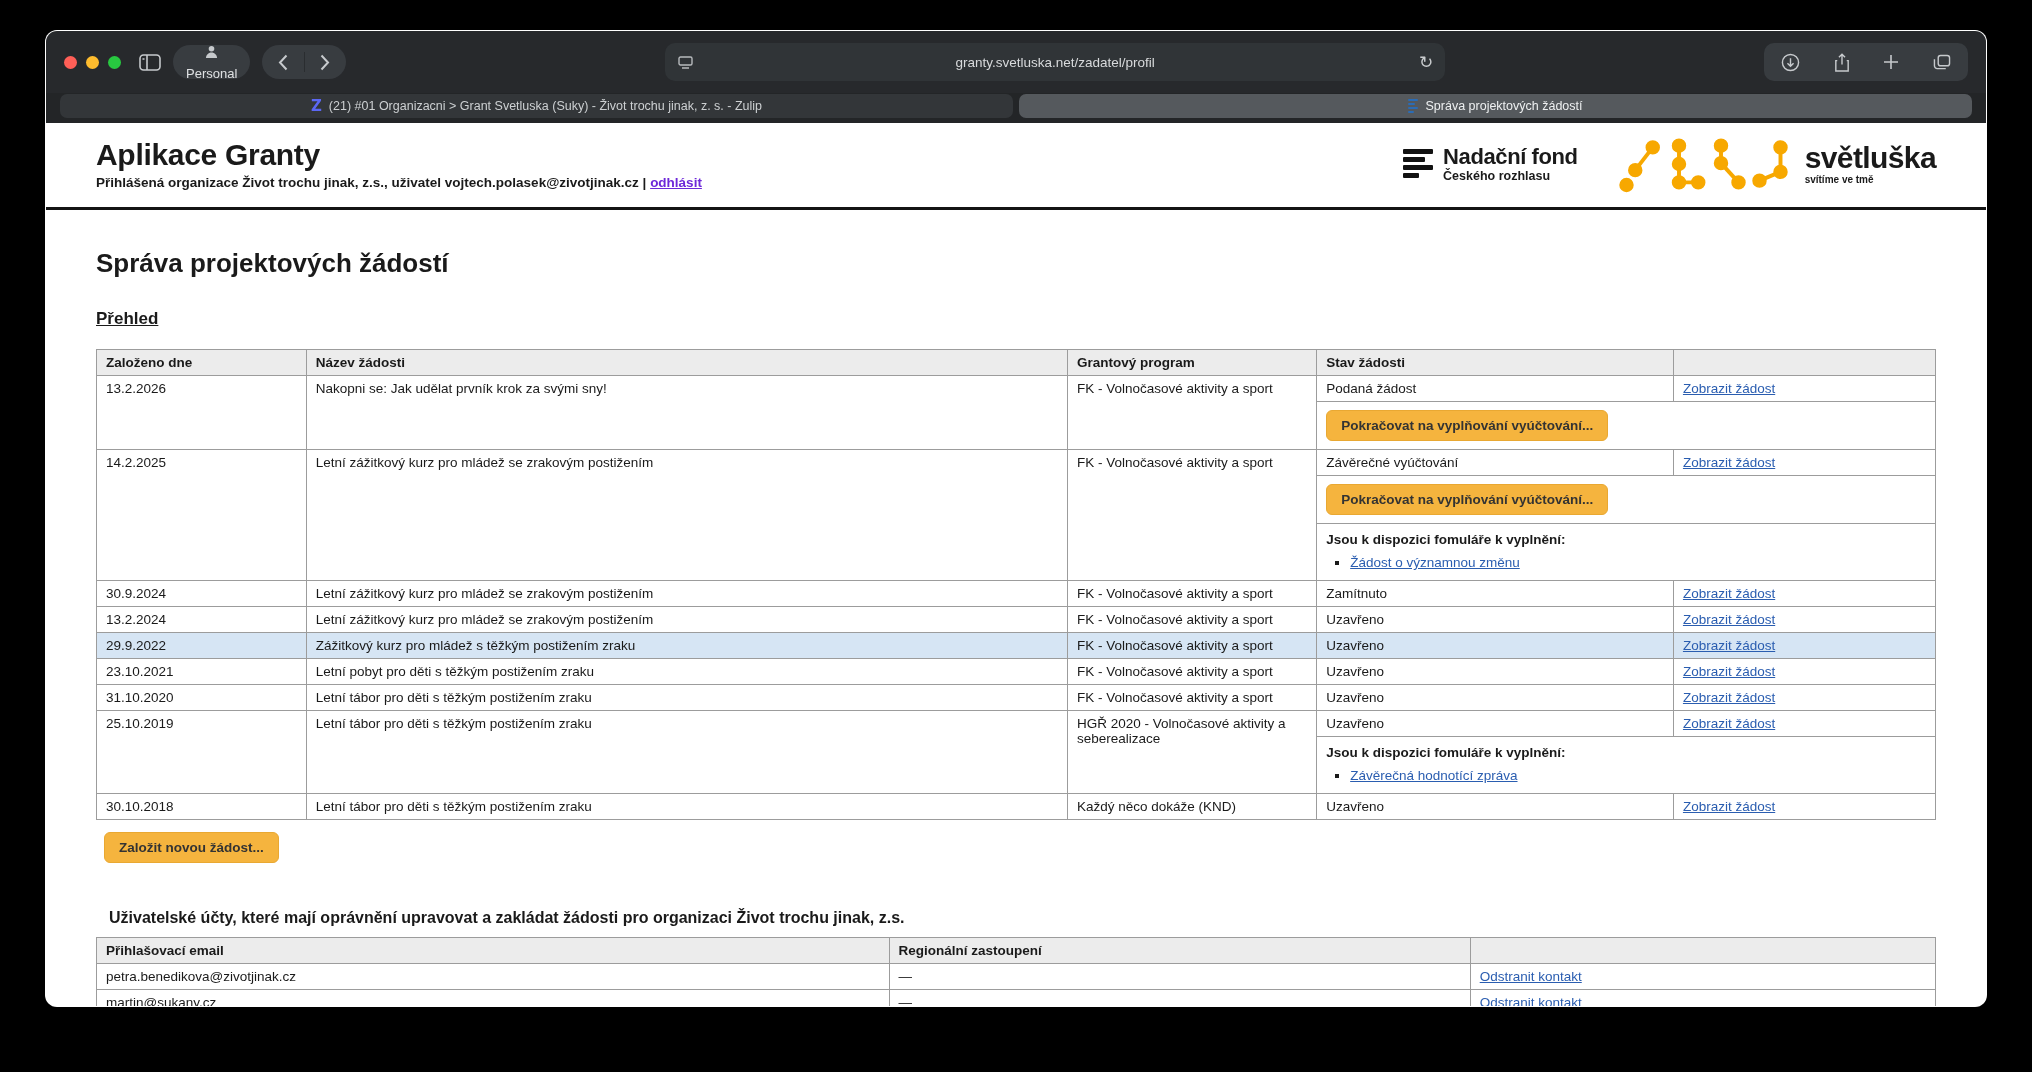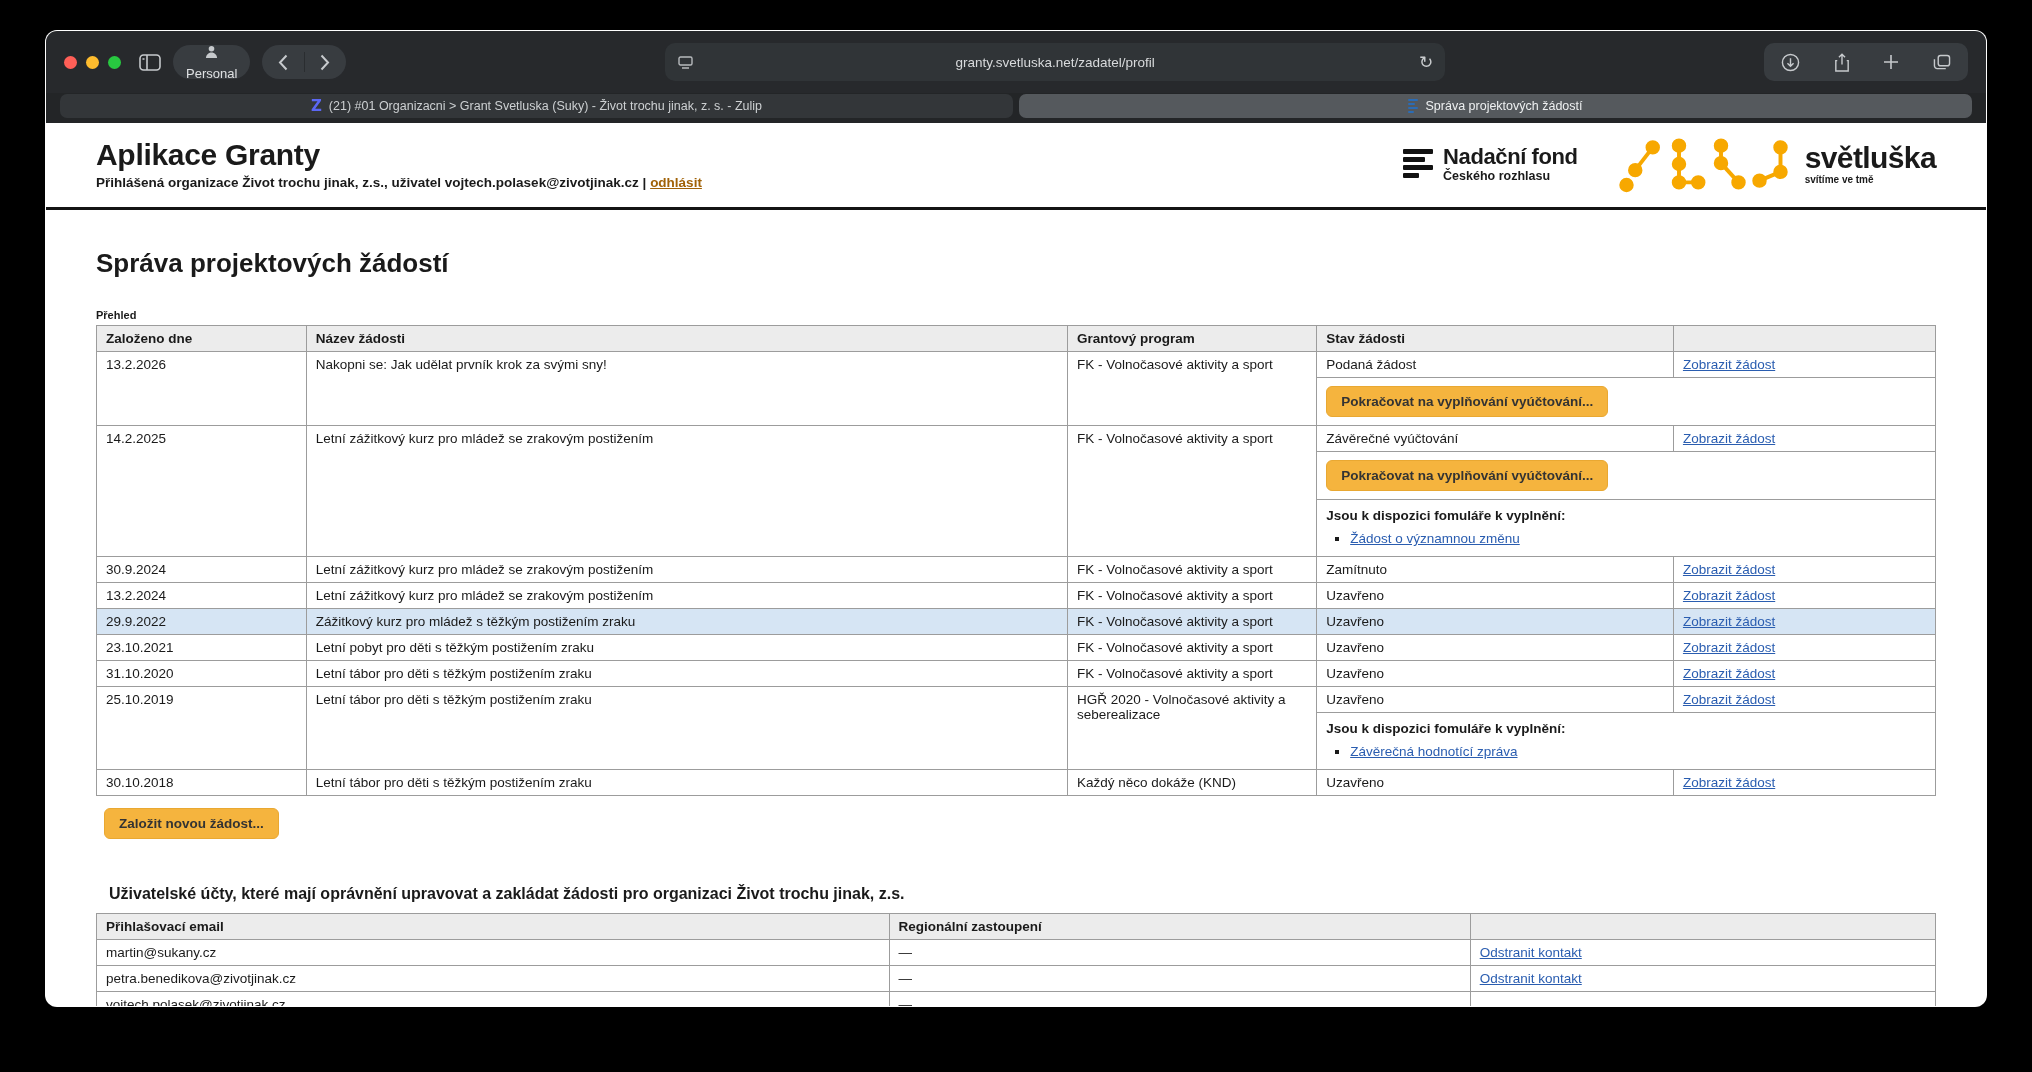--- a/index.html
+++ b/index.html
@@ -53,33 +53,33 @@
   .favbars { display:flex; flex-direction:column; gap:1.5px; }
   .favbars i { display:block; height:2.5px; background:#2b6cb5; border-radius:1px; }
   
   .page { flex:1; background:#fff; overflow:hidden; color:#1a1a1a; font-family:"Liberation Sans","DejaVu Sans",sans-serif; }
   .pageheader {
     display:flex; justify-content:space-between; align-items:center;
     padding:10px 50px 12px; border-bottom:3px solid #141414;
   }
   .app-title { font-size:30px; font-weight:700; margin:0 0 3px; letter-spacing:-.3px; }
   .login-line { font-size:13.5px; font-weight:700; }
-  .login-line a { color:#a16207; }
+  .login-line a { color:#6d28d9; }
   .logos { display:flex; align-items:center; gap:38px; }
   .nf-logo { display:flex; gap:10px; align-items:flex-start; }
   .nf-bars { display:flex; flex-direction:column; gap:3px; margin-top:4px; }
   .nf-bars i { display:block; height:5px; background:#121212; border-radius:1px; }
   .nf-text .l1 { font-size:22px; font-weight:800; letter-spacing:-.4px; line-height:1.05; }
   .nf-text .l2 { font-size:12.5px; font-weight:700; margin-top:1px; }
   .sv-logo { display:flex; align-items:center; gap:14px; }
   .sv-text .l1 { font-size:30px; font-weight:800; letter-spacing:-.6px; line-height:1; }
   .sv-text .l2 { font-size:10px; font-weight:700; margin-top:1px; }
   .content { padding:26px 50px 0; }
   .page-title { font-size:26px; font-weight:700; margin:12px 0 30px; }
-  .section-label { font-size:11px; font-weight:700; margin:0 0 4px; }
+  .section-label { font-size:17px; font-weight:700; margin:0 0 20px;text-decoration:underline; }
   table.grid { width:100%; border-collapse:collapse; font-size:13.5px; color:#1a1a1a; }
   .grid th, .grid td { border:1px solid #9c9c9c; padding:5px 9px; text-align:left; vertical-align:top; }
   .grid thead th { background:#ececec; font-weight:600; }
   .grid a { color:#2a5db0; }
   .grid tr.hl td { background:#d6e5f4; }
   .btncell { padding:8px 9px !important; }
   .amber {
     background:#f5b43e; border:1px solid #e9a832; border-radius:6px;
     padding:7px 14px; font-weight:700; font-size:13.5px; color:#333;
     font-family:inherit; cursor:pointer;
@@ -366,30 +366,30 @@
         </colgroup>
         <thead>
             <tr>
               <th>Přihlašovací email</th>
               <th>Regionální zastoupení</th>
               <th></th>
             </tr>
           </thead>
         <tbody>
             <tr>
+              <td>petra.benedikova@zivotjinak.cz</td>
+              <td>—</td>
+              <td><a href="#">Odstranit kontakt</a></td>
+            </tr>
+            <tr>
               <td>martin@sukany.cz</td>
               <td>—</td>
               <td><a href="#">Odstranit kontakt</a></td>
             </tr>
             <tr>
-              <td>petra.benedikova@zivotjinak.cz</td>
-              <td>—</td>
-              <td><a href="#">Odstranit kontakt</a></td>
-            </tr>
-            <tr>
               <td>vojtech.polasek@zivotjinak.cz</td>
               <td>—</td>
               <td></td>
             </tr>
           </tbody>
       </table>
     </div>
   </div>
 </div>
 

